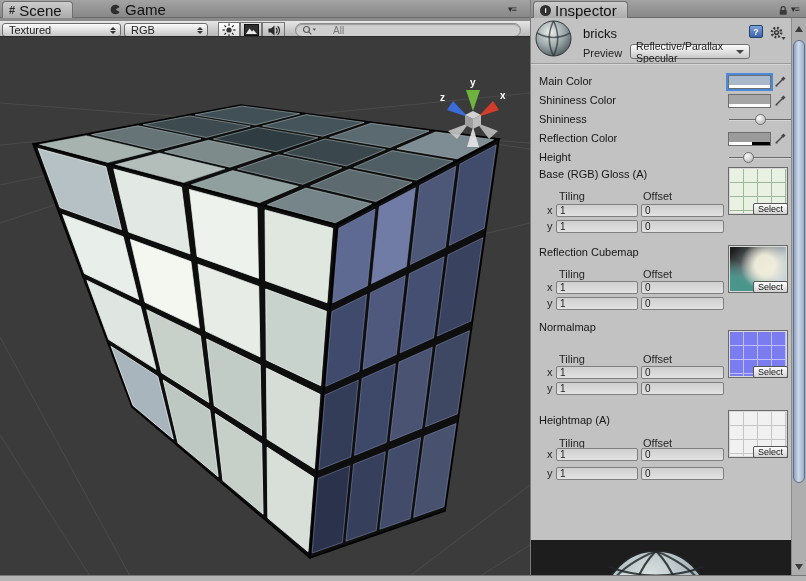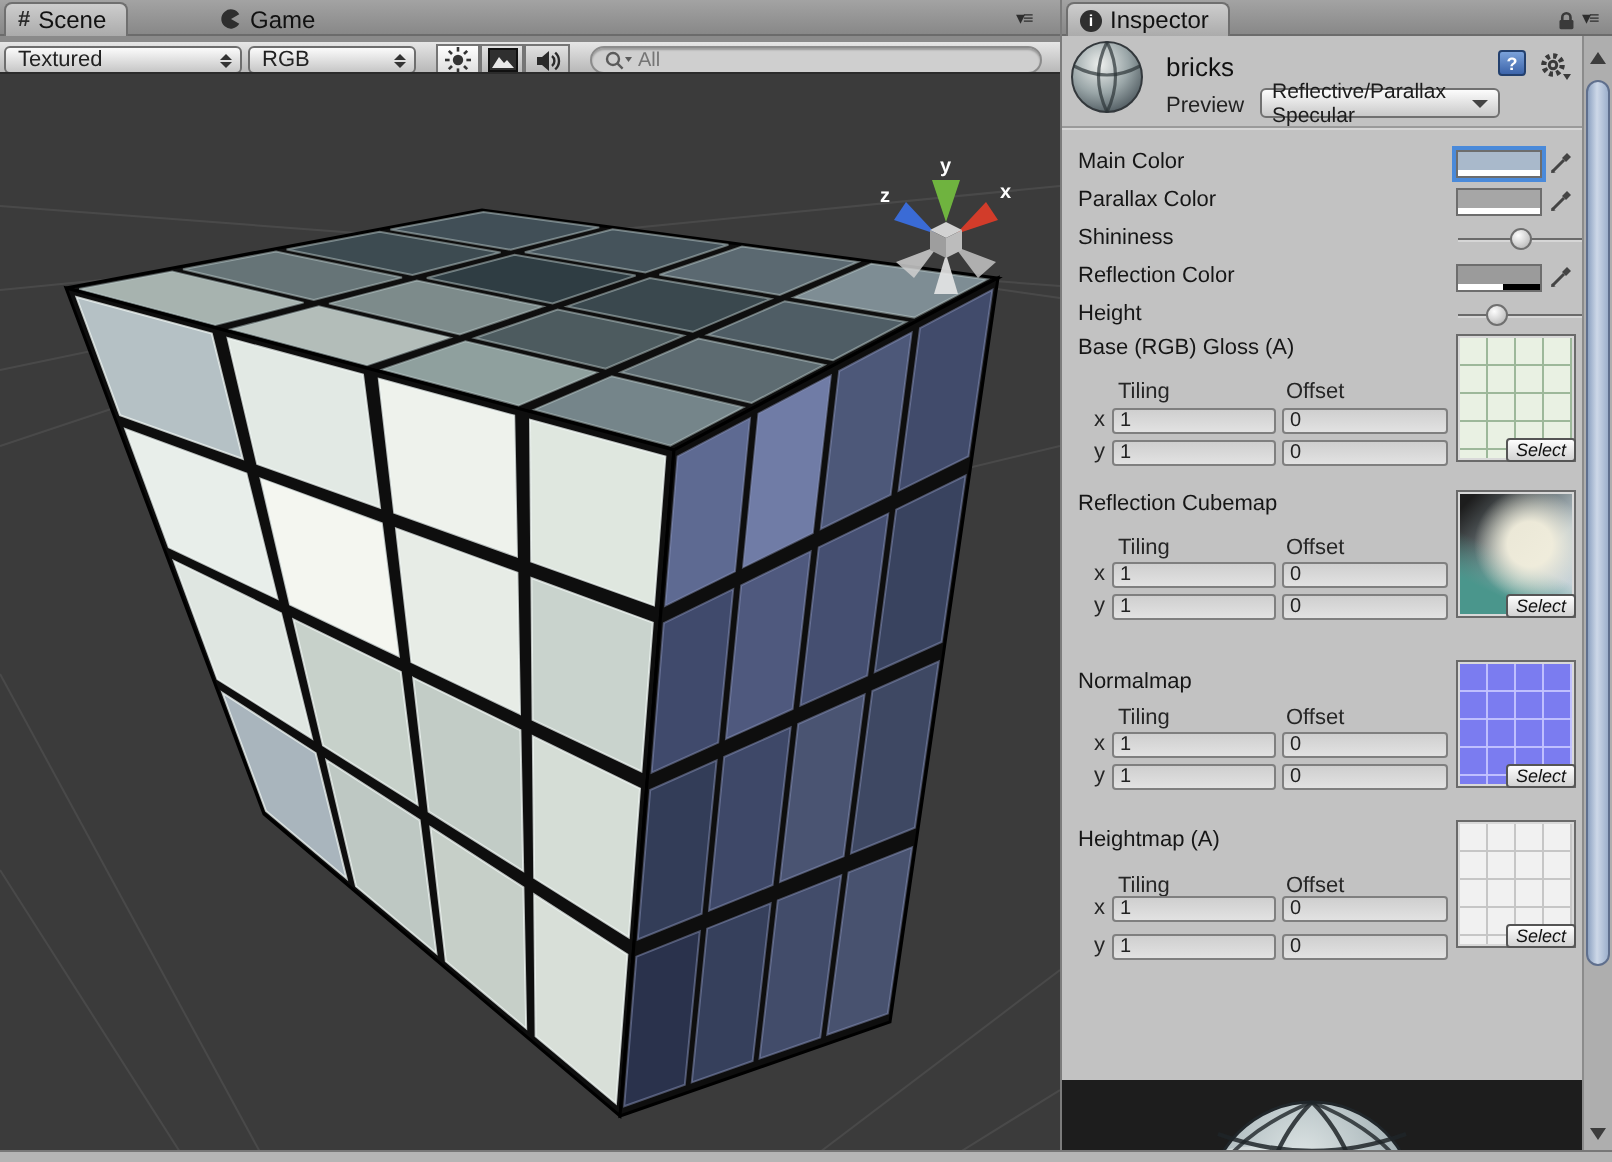--- a/index.html
+++ b/index.html
@@ -7,42 +7,42 @@
   body { font-family:"Liberation Sans", sans-serif; font-size:11px; color:#1c1c1c;
          background:#8a8a8a; position:relative; }
 
   
   .abs { position:absolute; }
   .tabbar { position:absolute; top:0; height:18px; width:100%;
             background:linear-gradient(#a3a3a3,#888); border-bottom:1px solid #6b6b6b; }
   .tab { position:absolute; top:1px; height:17px; display:flex; align-items:center; gap:4px;
          padding:0 10px 0 6px; border-radius:4px 4px 0 0; }
   .tab.active { background:linear-gradient(#cdcdcd,#ababab); border:1px solid #6f6f6f; border-bottom:none; }
-  .tab .lbl { font-size:12px; color:#111; }
+  .tab .lbl { font-size:15px; color:#111; }
   .menu-glyph { font-size:9px; color:#2e2e2e; letter-spacing:-1px; line-height:1; }
 
   
   #scene-panel { left:0; top:0; width:530px; height:575px; }
   #scene-toolbar { position:absolute; top:21px; left:0; width:530px; height:18px;
                    background:linear-gradient(#e6e6e6,#b2b2b2); border-bottom:1px solid #4f4f4f; }
   .dd { position:absolute; top:2px; height:14px; background:linear-gradient(#fbfbfb,#c6c6c6);
         border:1px solid #6e6e6e; border-radius:3px; display:flex; align-items:center;
         padding:0 4px 0 6px; font-size:11px; color:#222; }
   .dd .grow { flex:1; }
   .updown { display:flex; flex-direction:column; gap:1px; margin-left:4px; }
   .updown i { display:block; width:0; height:0; border-left:3px solid transparent; border-right:3px solid transparent; }
   .updown i.u { border-bottom:3px solid #333; }
   .updown i.d { border-top:3px solid #333; }
   .tbtn { position:absolute; top:1px; height:16px; width:22px;
           background:linear-gradient(#e2e2e2,#b6b6b6); border:1px solid #757575; 
           display:flex; align-items:center; justify-content:center; }
   .tbtn.on { background:linear-gradient(#ffffff,#dcdcdc); }
   #search-pill { position:absolute; left:295px; top:2px; width:226px; height:14px; border-radius:7px;
                  background:#cfcfcf; border:1px solid #8b8b8b; box-shadow:inset 0 1px 1px rgba(0,0,0,.25);
-                 display:flex; align-items:center; padding:0 6px; gap:3px; }
+                 display:flex; align-items:center; padding:0 6px; gap:17px; }
   #search-pill input { border:none; background:transparent; outline:none; width:170px;
                        font-size:10px; color:#777; font-family:"Liberation Sans",sans-serif; }
   #viewport { position:absolute; left:0; top:36px; width:530px; height:539px; background:#3b3b3b;
               border-top:1px solid #2b2b2b; }
   #gizmo { position:absolute; left:436px; top:40px; }
   .gz-lbl { fill:#fff; font-size:10px; font-weight:bold; font-family:"Liberation Sans",sans-serif; }
 
   
   #inspector { left:530px; top:0; width:276px; height:575px; background:#c2c2c2;
                border-left:1px solid #7c7c7c; }
@@ -58,22 +58,22 @@
                    border-bottom:1px solid #d6d6d6; }
   .slider .knob { position:absolute; top:1px; width:11px; height:11px; border-radius:50%;
                   background:radial-gradient(circle at 35% 30%, #fdfdfd, #bdbdbd 80%);
                   border:1px solid #6f6f6f; }
   .sect-label { position:absolute; left:8px; font-size:11px; color:#161616; }
   .to-head { position:absolute; font-size:11px; color:#262626; }
   .axis-lbl { position:absolute; font-size:11px; color:#262626; }
   .tfield { position:absolute; height:13px; background:linear-gradient(#cfcfcf,#e2e2e2);
             border:1px solid #7f7f7f; border-radius:2px; font-size:10px; color:#222;
             padding:0 3px; font-family:"Liberation Sans",sans-serif; }
-  .thumb { position:absolute; left:197px; width:60px; height:64px; border:1px solid #6a6a6a;
-           box-shadow:0 0 0 1px #d9d9d9 inset;font-style:italic; }
+  .thumb { position:absolute; left:197px; width:60px; height:48px; border:1px solid #6a6a6a;
+           box-shadow:0 0 0 1px #d9d9d9 inset; }
   .thumb .select-btn { position:absolute; right:-1px; bottom:-1px; height:12px; padding:0 4px;
            font-size:9px; color:#111; background:linear-gradient(#fefefe,#d2d2d2);
            border:1px solid #555; border-radius:2px; line-height:10px; }
   .tex-base    { background-color:#e9f1e3;
                  background-image:linear-gradient(#9db89a 1px, transparent 1px),
                                   linear-gradient(90deg,#9db89a 1px, transparent 1px);
                  background-size:14px 14px; }
   .tex-normal  { background-color:#7b7cf0;
                  background-image:linear-gradient(rgba(195,195,255,.95) 1px, transparent 1px),
                                   linear-gradient(90deg,rgba(195,195,255,.95) 1px, transparent 1px);
@@ -333,21 +333,21 @@
     <span class="row-label" style="top:57px;">Main Color</span>
     <div class="swatch focus" style="top: 57px; background: rgb(169, 185, 203);" id="sw-main">
         <div class="alpha" style="background: rgb(255, 255, 255);"></div>
       </div>
     <svg class="dropper" style="top:56px;" viewBox="0 0 14 14">
       <line x1="2" y1="12" x2="8" y2="6" stroke="#444" stroke-width="1.5"></line>
       <path d="M7 5 L9.5 2.5 L11.5 4.5 L9 7 Z" fill="#444"></path>
         <polygon points="1.5,12.5 3.8,12.2 2,10.6" fill="#444"></polygon>
     </svg>
 
-    <span class="row-label" style="top:76px;">Parallax Color</span>
+    <span class="row-label" style="top:76px;">Shininess Color</span>
     <div class="swatch" style="top: 76px; background: rgb(166, 166, 166);" id="sw-spec">
         <div class="alpha" style="background: rgb(255, 255, 255);"></div>
       </div>
     <svg class="dropper" style="top:75px;" viewBox="0 0 14 14">
       <line x1="2" y1="12" x2="8" y2="6" stroke="#444" stroke-width="1.5"></line>
       <path d="M7 5 L9.5 2.5 L11.5 4.5 L9 7 Z" fill="#444"></path>
         <polygon points="1.5,12.5 3.8,12.2 2,10.6" fill="#444"></polygon>
     </svg>
 
     <span class="row-label" style="top:95px;">Shininess</span>
@@ -395,21 +395,21 @@
        <input class="tfield" style="left: 25px; top: 263px; width: 82px;" value="1">
        <input class="tfield" style="left: 110px; top: 263px; width: 83px;" value="0">
        <span class="axis-lbl" style="left:16px;top:279px">y</span>
        <input class="tfield" style="left: 25px; top: 279px; width: 82px;" value="1">
        <input class="tfield" style="left: 110px; top: 279px; width: 83px;" value="0">
        <div class="thumb tex-cubemap" style="top:227px">
          <span class="select-btn">Select</span>
        </div>
         </div>
         <div>
-          <span class="sect-label" style="top:317px">Normalmap</span>
+          <span class="sect-label" style="top:303px">Normalmap</span>
        <span class="to-head" style="left:28px;top:335px">Tiling</span>
        <span class="to-head" style="left:112px;top:335px">Offset</span>
        <span class="axis-lbl" style="left:16px;top:348px">x</span>
        <input class="tfield" style="left: 25px; top: 348px; width: 82px;" value="1">
        <input class="tfield" style="left: 110px; top: 348px; width: 83px;" value="0">
        <span class="axis-lbl" style="left:16px;top:364px">y</span>
        <input class="tfield" style="left: 25px; top: 364px; width: 82px;" value="1">
        <input class="tfield" style="left: 110px; top: 364px; width: 83px;" value="0">
        <div class="thumb tex-normal" style="top:312px">
          <span class="select-btn">Select</span>

